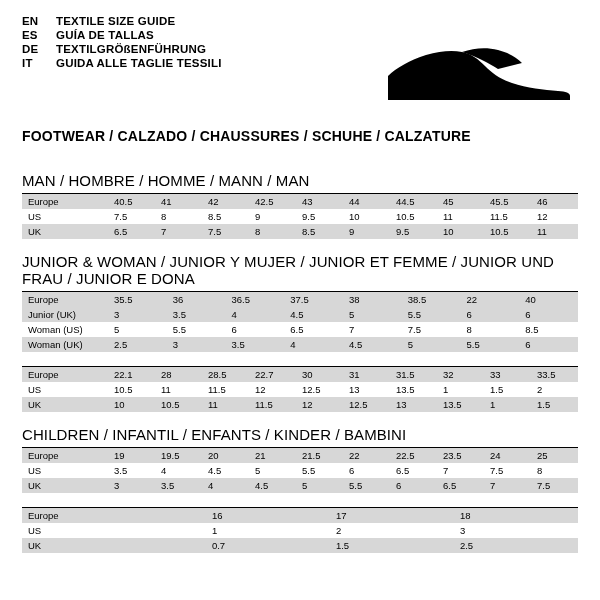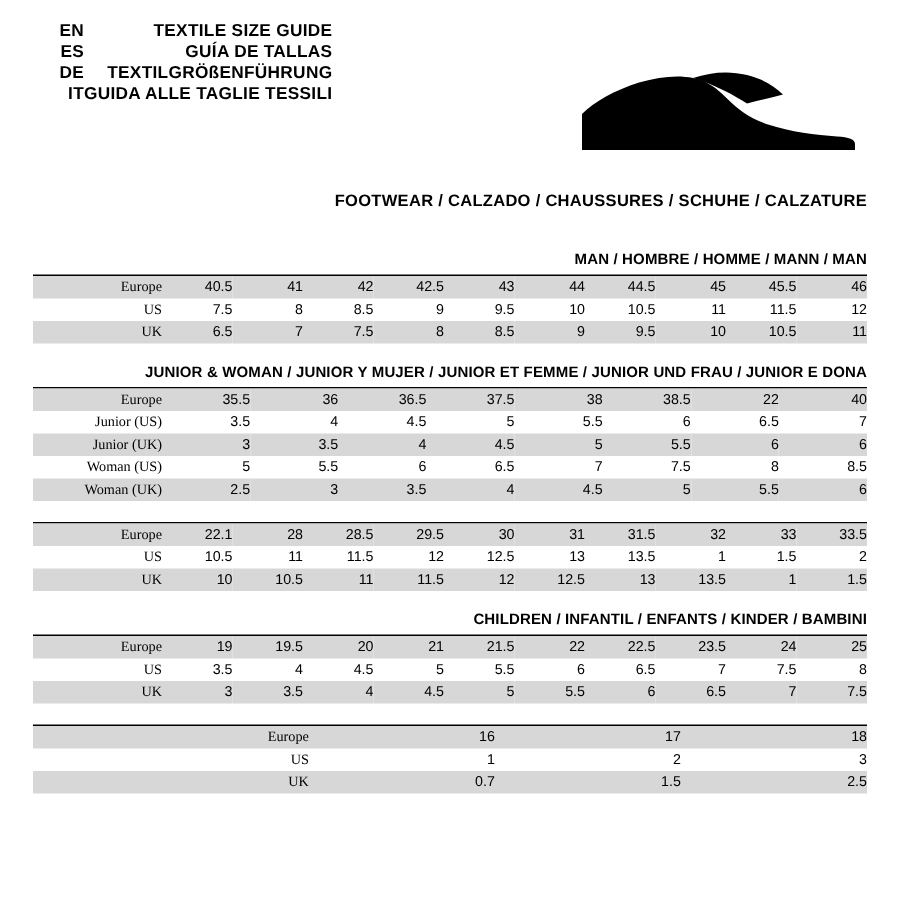--- a/index.html
+++ b/index.html
@@ -14,21 +14,20 @@
     color: #000000;
     position: relative;
     overflow: hidden;
   }
   .page {
     position: relative;
     width: 600px;
     height: 444px;
     box-sizing: border-box;
     padding: 16px 22px 0 22px;
-    text-align: right;
   }
 
   
   .header {
     position: relative;
     height: 100px;
   }
   .lang-table {
     border-collapse: collapse;
     font-size: 11.5px;
@@ -50,33 +49,33 @@
 
   .shoe-wrap {
     position: absolute;
     top: 22px;
     right: 6px;
     width: 190px;
     height: 70px;
   }
 
   .section-title {
-    font-size: 11px;
+    font-size: 14px;
     font-weight: bold;
     letter-spacing: 0.2px;
     margin-top: 12px;
     margin-bottom: 28px;
   }
 
   .group {
     margin-top: 14px;
   }
   .group-title {
-    font-size: 10px;
-    font-weight: bold;
+    font-size: 15px;
+    font-weight: normal;
     margin-bottom: 4px;
     letter-spacing: 0.1px;
   }
   .rule {
     border-top: 1px solid #000000;
     margin-bottom: 0px;
   }
   table.size {
     border-collapse: collapse;
     width: 100%;
@@ -87,21 +86,20 @@
     height: 15px;
     padding: 0 0 0 6px;
     vertical-align: middle;
     white-space: nowrap;
   }
   table.size tr.shade td {
     background: #d7d7d7;
   }
   table.size td.label {
     width: 80px;
-    font-family: Liberation Serif, serif;
   }
   .babies table.size td.label {
     width: 80px;
   }
   .babies table.size td.cell {
     width: 52px;
   }
   table.size td.cell {
     width: auto;
   }
@@ -200,31 +198,20 @@
               <td class="label">Europe</td>
               <td class="cell">35.5</td>
               <td class="cell">36</td>
               <td class="cell">36.5</td>
               <td class="cell">37.5</td>
               <td class="cell">38</td>
               <td class="cell">38.5</td>
               <td class="cell">22</td>
               <td class="cell">40</td>
             </tr>
-            <tr>
-              <td class="label">Junior (US)</td>
-              <td class="cell">3.5</td>
-              <td class="cell">4</td>
-              <td class="cell">4.5</td>
-              <td class="cell">5</td>
-              <td class="cell">5.5</td>
-              <td class="cell">6</td>
-              <td class="cell">6.5</td>
-              <td class="cell">7</td>
-            </tr>
             <tr class="shade">
               <td class="label">Junior (UK)</td>
               <td class="cell">3</td>
               <td class="cell">3.5</td>
               <td class="cell">4</td>
               <td class="cell">4.5</td>
               <td class="cell">5</td>
               <td class="cell">5.5</td>
               <td class="cell">6</td>
               <td class="cell">6</td>
@@ -256,21 +243,21 @@
       </div>
       <div class="group">
         <div class="rule"></div>
         <table class="size">
           <tbody>
             <tr class="shade">
               <td class="label">Europe</td>
               <td class="cell">22.1</td>
               <td class="cell">28</td>
               <td class="cell">28.5</td>
-              <td class="cell">29.5</td>
+              <td class="cell">22.7</td>
               <td class="cell">30</td>
               <td class="cell">31</td>
               <td class="cell">31.5</td>
               <td class="cell">32</td>
               <td class="cell">33</td>
               <td class="cell">33.5</td>
             </tr>
             <tr>
               <td class="label">US</td>
               <td class="cell">10.5</td>

